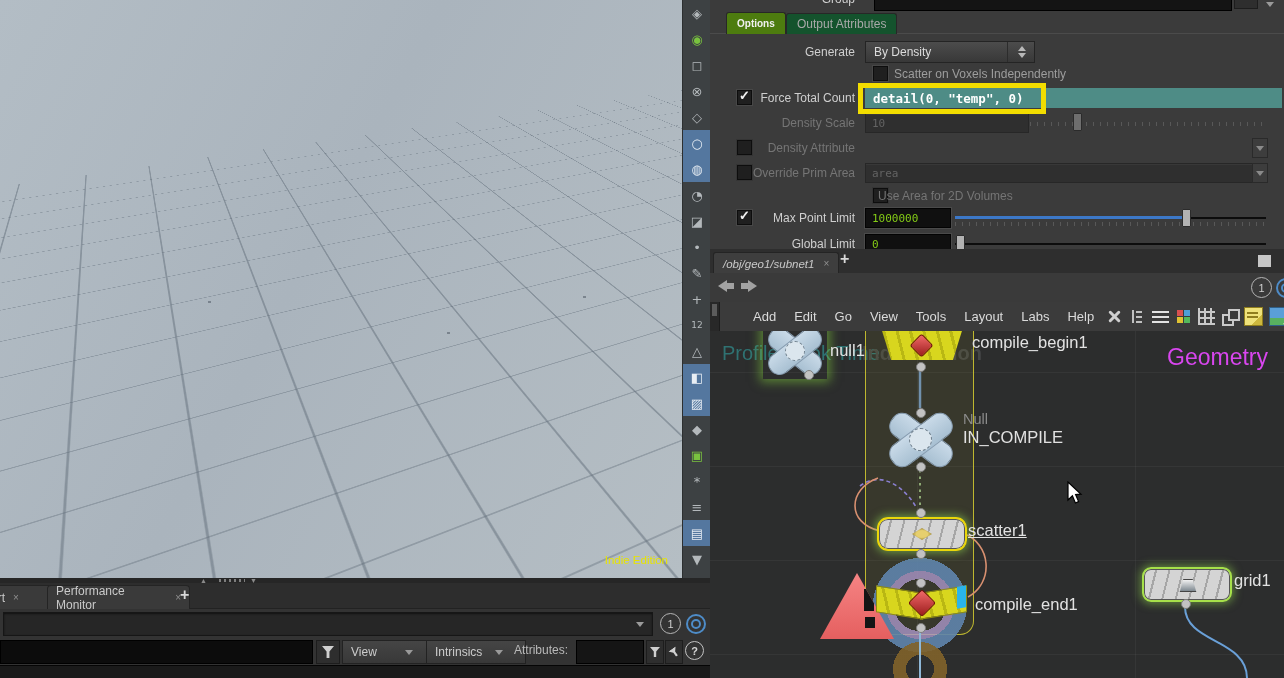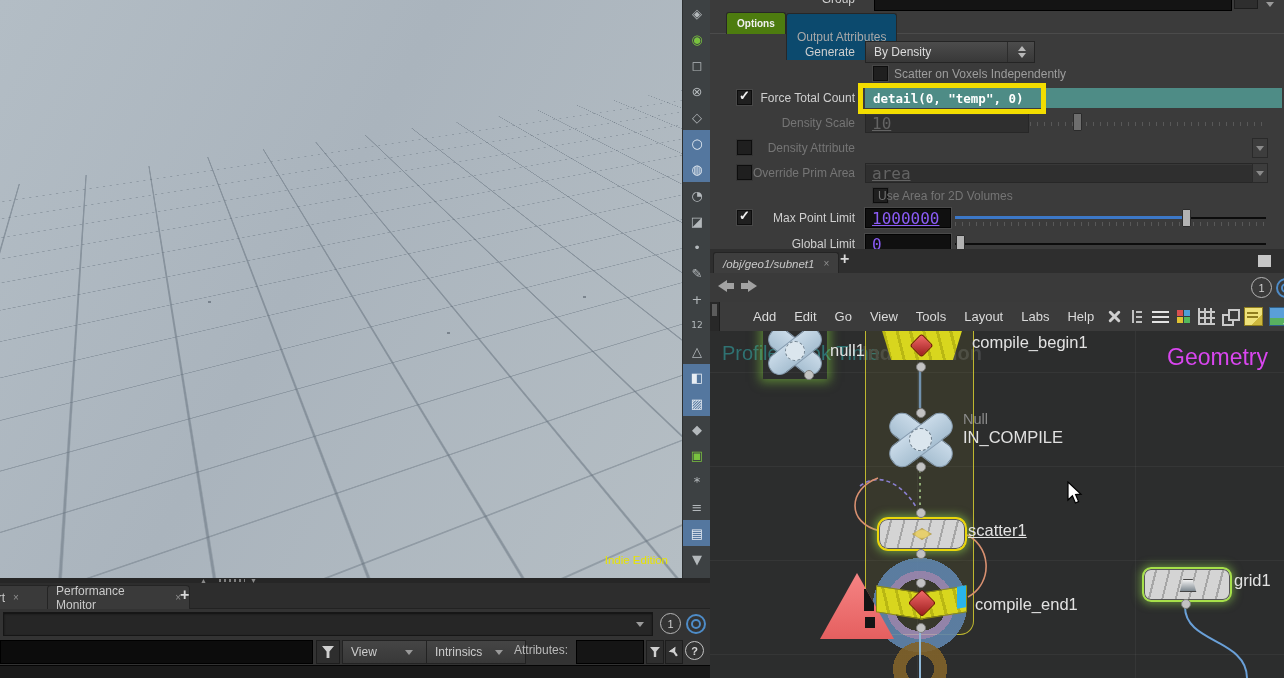--- a/index.html
+++ b/index.html
@@ -62,23 +62,23 @@
   #right{left:710px;top:0;width:574px;height:678px;background:#3b3b3b;}
 
   
   #params{position:absolute;left:0;top:0;width:574px;height:249px;background:#3b3b3b;overflow:hidden;border-bottom:2px solid #1e1e1e;}
   .plabel{position:absolute;width:145px;text-align:right;color:#cfcfcf;font-size:12px;}
   .plabel.dim{color:#757575;}
   .mono{font-family:"DejaVu Sans Mono",monospace;}
   .cb{position:absolute;width:13px;height:13px;background:#1f1f1f;border:1px solid #0d0d0d;box-shadow:0 0 0 1px #474747;}
   .cb.checked::after{content:"✓";position:absolute;left:1px;top:-3px;color:#f0f0f0;font-size:13px;font-weight:bold;}
   .cb.dim{box-shadow:0 0 0 1px #343434;}
-  .pfield{position:absolute;height:18px;font-size:16px;display:flex;align-items:center;padding:0 6px;text-decoration:underline;}
+  .pfield{position:absolute;height:18px;font-size:11px;display:flex;align-items:center;padding:0 6px;}
   .pfield.off{background:#2f2f2f;border:1px solid #272727;box-shadow:inset 0 1px 0 #383838;color:#636363;}
-  .pfield.on{background:#101010;border:1px solid #030303;box-shadow:0 0 0 1px #4a4a4a;color:#8b5cf6;text-align:center;}
+  .pfield.on{background:#101010;border:1px solid #030303;box-shadow:0 0 0 1px #4a4a4a;color:#84cc16;text-align:center;}
   .pdd{position:absolute;height:20px;background:linear-gradient(180deg,#4c4c4c,#383838);border:1px solid #242424;
     color:#dcdcdc;font-size:12px;display:flex;align-items:center;padding:0 8px;}
   .pdd .spin{margin-left:auto;display:flex;flex-direction:column;gap:2px;align-items:center;padding-left:10px;border-left:1px solid #2c2c2c;height:100%;justify-content:center;}
   .tri-u{width:0;height:0;border-left:4px solid transparent;border-right:4px solid transparent;border-bottom:5px solid #b8b8b8;}
   .tri-d{width:0;height:0;border-left:4px solid transparent;border-right:4px solid transparent;border-top:5px solid #b8b8b8;}
   .ddbox{position:absolute;width:14px;height:18px;background:#3d3d3d;border:1px solid #2a2a2a;display:flex;align-items:center;justify-content:center;}
   .ddbox .dd-arr{position:static;border-top-color:#8a8a8a;}
   .ticks{position:absolute;height:4px;background:repeating-linear-gradient(90deg,#585858 0 1px,transparent 1px 7px);}
   .track{position:absolute;height:2px;background:#141414;}
   .handle{position:absolute;width:7px;height:16px;background:#9a9a9a;border:1px solid #2b2b2b;border-radius:1px;}
@@ -251,21 +251,21 @@
 
   <div id="params">
 
     <div class="plabel" style="left:0;top:-8px;">Group</div>
     <div class="blackfield" style="left:164px;top:-12px;width:356px;height:21px;background:#141414;"></div>
     <div class="tbtn" style="left:524px;top:-12px;width:22px;height:19px;"></div>
     <span class="dd-arr" style="position:absolute;left:556px;top:2px;"></span>
 
     <div style="position:absolute;left:0;top:12px;width:574px;height:21px;border-bottom:1px solid #4b4b4b;">
       <div style="position:absolute;left:16px;top:0;height:21px;background:#4d7c0f;border:1px solid #272727;border-bottom:none;border-radius:3px 3px 0 0;display:flex;align-items:center;padding:0 10px;color:#f0f0f0;font-size:10px;font-weight:bold;">Options</div>
-      <div style="position:absolute;left:76px;top:1px;height:20px;background:#0c4a6e;border:1px solid #272727;border-bottom:none;border-radius:3px 3px 0 0;display:flex;align-items:center;padding:13px 10px;color:#a8a8a8;font-size:12px;">Output Attributes</div>
+      <div style="position:absolute;left:76px;top:1px;height:20px;background:#14532d;border:1px solid #272727;border-bottom:none;border-radius:3px 3px 0 0;display:flex;align-items:center;padding:0 10px;color:#a8a8a8;font-size:12px;">Output Attributes</div>
     </div>
 
     <div class="plabel" style="left:0;top:45px;">Generate</div>
     <div class="pdd" style="left:155px;top:41px;width:152px;">
       <span>By Density</span>
       <span class="spin">
           <span class="tri-u"></span>
           <span class="tri-d"></span>
         </span>
     </div>

